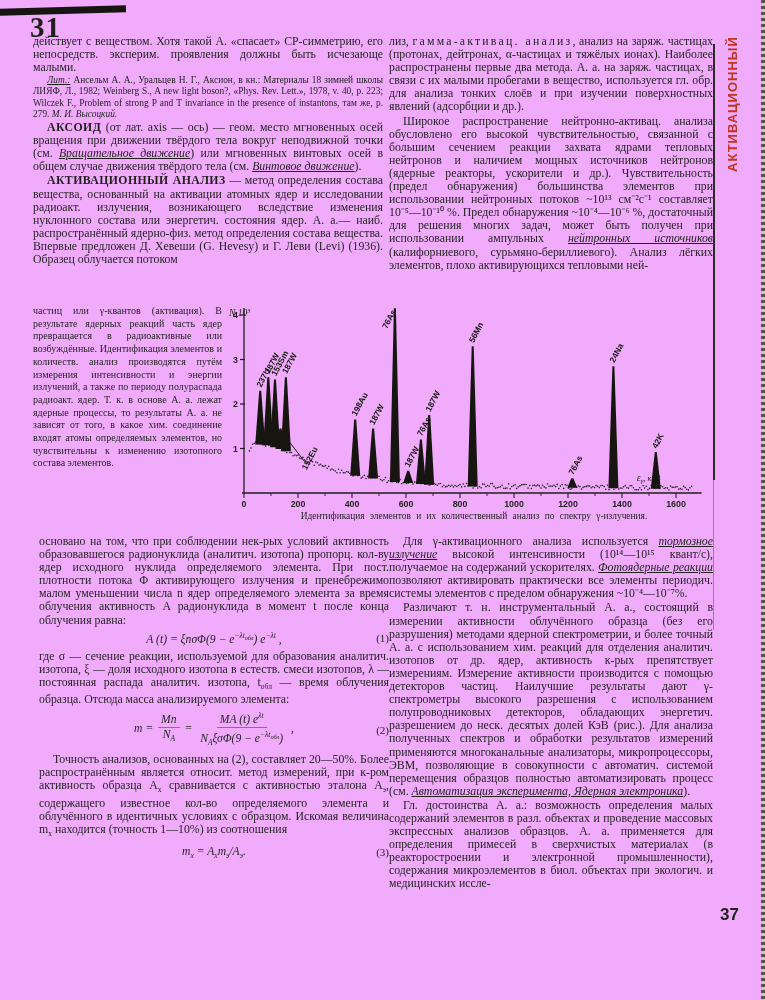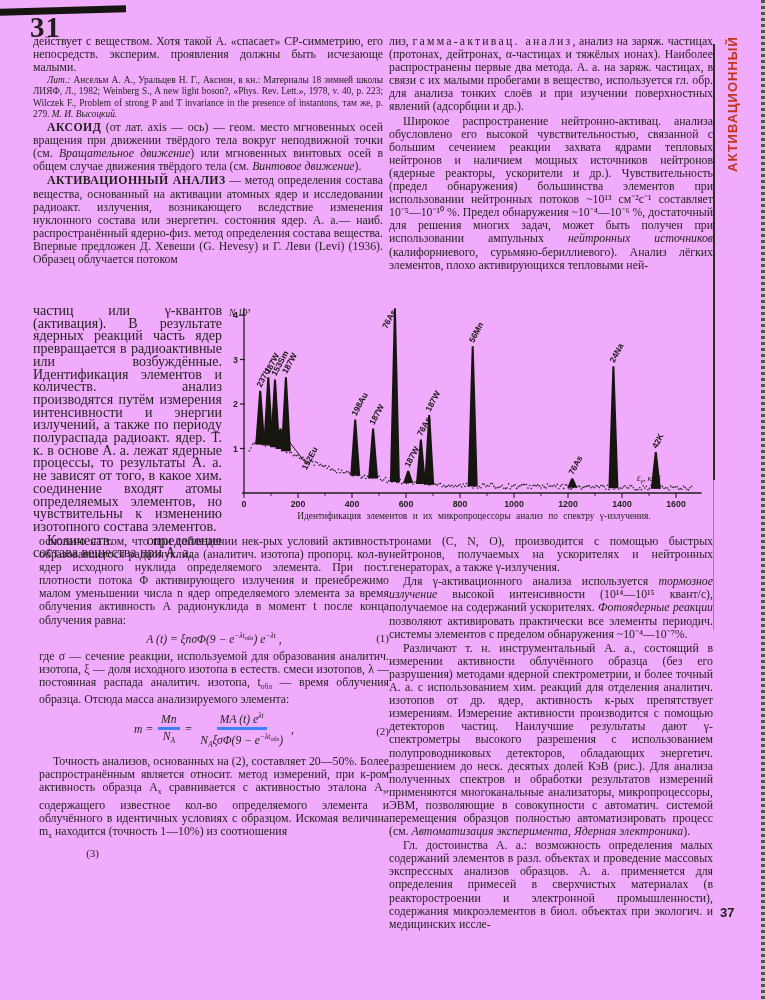--- a/index.html
+++ b/index.html
@@ -5,54 +5,54 @@
   html,body{margin:0;padding:0;background:#777;}
   .page{position:relative;width:765px;height:1000px;background:#f0abfc;
         font-family:"Liberation Serif",serif;color:#211f1c;overflow:hidden;
         box-shadow:0 0 8px rgba(0,0,0,.5);}
   .abs{position:absolute;}
   p{margin:0 0 1px 0;text-indent:14px;text-align:justify;
     font-size:11.8px;line-height:13.1px;}
   p.noind{text-indent:0;}
   p.small{font-size:9.4px;line-height:11.2px;}
   .hw{font-weight:bold;letter-spacing:.4px;}
-  .it{font-style:italic;}
+  .it{font-style:italic;text-decoration:underline;}
   .sp{letter-spacing:2.2px;}
   .lit-author{font-style:italic;white-space:nowrap;}
   
   .colA{left:33px;top:35px;width:350px;}
   .colB{left:33px;top:305px;width:189px;}
-  .colB p{font-size:14px;line-height:12.7px;}
+  .colB p{font-size:10px;line-height:12.7px;}
   .colC{left:39px;top:535px;width:350px;}
   .colD{left:389px;top:35px;width:324px;}
   .colE{left:389px;top:535px;width:324px;}
   
   .formula{display:flex;align-items:center;margin:4px 0 4px 0;font-size:11.6px;}
   .fbody{flex:1;text-align:center;font-style:italic;}
   .fnum{width:30px;text-align:right;font-style:normal;font-size:11px;}
   sup{font-size:7.5px;}
   sub{font-size:7.5px;}
   .ssub{font-size:6.3px;vertical-align:-2px;}
   .frac{display:inline-flex;flex-direction:column;align-items:center;
         vertical-align:middle;margin:0 2px;line-height:12px;}
-  .fr-n{padding:0 3px 1px;border-bottom:3px solid #3b82f6;}
+  .fr-n{padding:0 3px 1px;border-bottom:1px solid #3b82f6;}
   .fr-d{padding:1px 3px 0;}
   
   #chart-wrap{left:228px;top:306px;width:490px;height:202px;}
   #spectrum-svg{overflow:visible;}
   .tick{font-family:"Liberation Sans",sans-serif;font-size:8.8px;font-weight:bold;fill:#211f1c;}
   .plab{font-family:"Liberation Sans",sans-serif;font-size:8.4px;font-weight:bold;fill:#17150f;}
   .axlab{font-style:italic;font-size:9.5px;fill:#211f1c;font-family:"Liberation Serif",serif;}
   #chart-caption{left:233px;top:511px;width:482px;text-align:center;
         font-size:9.4px;line-height:11px;word-spacing:3px;}
   
   #corner-bar{left:-6px;top:7px;width:132px;height:7px;background:#171512;transform:rotate(-1.6deg);}
   #pagenum-top{left:30px;top:11px;font-size:29px;font-weight:bold;letter-spacing:1px;}
   #pagenum-bottom{left:720px;top:905px;font-family:"Liberation Sans",sans-serif;
-        font-size:13px;font-weight:bold;}
+        font-size:17px;font-weight:bold;}
   #margin-rule-dark{left:713px;top:44px;width:2px;height:436px;background:#2c2a26;}
   #margin-rule-light{left:713px;top:480px;width:1px;height:150px;background:#8c8b86;}
   #margin-label{left:725px;top:172px;width:140px;transform:rotate(-90deg);
         transform-origin:0 0;font-family:"Liberation Sans",sans-serif;
         font-weight:bold;font-size:13px;letter-spacing:1px;white-space:nowrap;}
   #page-edge{right:0;top:0;width:4px;height:1000px;
         background:repeating-linear-gradient(to bottom,#55514b 0 3px,#c9c6c0 3px 6px);}
 </style>
 </head>
 <body>
@@ -64,21 +64,20 @@
 
   <div class="abs colA">
     <p class="noind">действует с веществом. Хотя такой А. «спасает» СР-симметрию, его непосредств. эксперим. проявления должны быть исчезающе малыми.</p>
     <p class="small"><span class="it">Лит.:</span><span> Ансельм А. А., Уральцев Н. Г., Аксион, в кн.: Материалы 18 зимней школы ЛИЯФ, Л., 1982; Weinberg S., A new light boson?, «Phys. Rev. Lett.», 1978, v. 40, p. 223; Wilczek F., Problem of strong P and T invariance in the presence of instantons, там же, p. 279. </span><span class="lit-author">М. И. Высоцкий.</span></p>
     <p><span class="hw">АКСОИД</span><span> (от лат. axis — ось) — геом. место мгновенных осей вращения при движении твёрдого тела вокруг неподвижной точки (см. </span><span class="it">Вращательное движение</span><span>) или мгновенных винтовых осей в общем случае движения твёрдого тела (см. </span><span class="it">Винтовое движение</span><span>).</span></p>
     <p><span class="hw">АКТИВАЦИОННЫЙ АНАЛИЗ</span><span> — метод определения состава вещества, основанный на активации атомных ядер и исследовании радиоакт. излучения, возникающего вследствие изменения нуклонного состава или энергетич. состояния ядер. А. а.— наиб. распространённый ядерно-физ. метод определения состава вещества. Впервые предложен Д. Хевеши (G. Hevesy) и Г. Леви (Levi) (1936). Образец облучается потоком</span></p>
   </div>
 
   <div class="abs colB">
     <p class="noind">частиц или γ-квантов (активация). В результате ядерных реакций часть ядер превращается в радиоактивные или возбуждённые. Идентификация элементов и количеств. анализ производятся путём измерения интенсивности и энергии излучений, а также по периоду полураспада радиоакт. ядер. Т. к. в основе А. а. лежат ядерные процессы, то результаты А. а. не зависят от того, в какое хим. соединение входят атомы определяемых элементов, но чувствительны к изменению изотопного состава элементов.</p>
-    <p>Количеств. определение состава вещества при А. а.</p>
   </div>
 
   <div class="abs" id="chart-wrap">
     <svg id="spectrum-svg" width="490" height="202">
         <line x1="16" y1="2" x2="16" y2="187" stroke="#211f1c" stroke-width="1.3"></line>
         <line x1="14" y1="187" x2="473.6" y2="187" stroke="#211f1c" stroke-width="1.3"></line>
         <line x1="12" y1="142.5" x2="17" y2="142.5" stroke="#211f1c" stroke-width="1.2"></line>
         <text x="10" y="145.5" text-anchor="end" class="tick">1</text>
         <line x1="12" y1="98" x2="17" y2="98" stroke="#211f1c" stroke-width="1.2"></line>
         <text x="10" y="101" text-anchor="end" class="tick">2</text>
@@ -415,21 +414,21 @@
         <path d="M239.7,180.6 L243.7,40.2 L245.7,40.2 L249.7,180.6 Z" fill="#17150f"></path>
         <text x="245.69000000000003" y="37.150000000000006" class="plab" transform="rotate(-62 245.69000000000003 37.150000000000006)">56Mn</text>
         <path d="M339.3,181.8 L343.3,172.3 L345.3,172.3 L349.3,181.8 Z" fill="#17150f"></path>
         <text x="345.32000000000005" y="169.315" class="plab" transform="rotate(-62 345.32000000000005 169.315)">76As</text>
         <path d="M380.4,182.2 L384.4,60.2 L386.4,60.2 L390.4,182.2 Z" fill="#17150f"></path>
         <text x="386.36" y="57.175" class="plab" transform="rotate(-62 386.36 57.175)">24Na</text>
         <path d="M422.8,182.7 L426.8,146.1 L428.8,146.1 L432.8,182.7 Z" fill="#17150f"></path>
         <text x="428.75" y="143.06" class="plab" transform="rotate(-62 428.75 143.06)">42K</text>
       </svg>
   </div>
-  <div class="abs" id="chart-caption">Идентификация элементов и их микропроцессоры анализ по спектру γ-излучения.</div>
+  <div class="abs" id="chart-caption">Идентификация элементов и их количественный анализ по спектру γ-излучения.</div>
 
   <div class="abs colC">
     <p class="noind">основано на том, что при соблюдении нек-рых условий активность образовавшегося радионуклида (аналитич. изотопа) пропорц. кол-ву ядер исходного нуклида определяемого элемента. При пост. плотности потока Φ активирующего излучения и пренебрежимо малом уменьшении числа n ядер определяемого элемента за время облучения активность A радионуклида в момент t после конца облучения равна:</p>
     <div class="formula">
       <span class="fnum"></span>
       <span class="fbody"><span>A (t) = ξnσΦ(9 − e</span><sup><span>−λt</span><span class="ssub">обл</span></sup><span>) e</span><sup>−λt</sup><span> ,</span></span>
       <span class="fnum">(1)</span>
     </div>
     <p class="noind"><span>где σ — сечение реакции, используемой для образования аналитич. изотопа, ξ — доля исходного изотопа в естеств. смеси изотопов, λ — постоянная распада аналитич. изотопа, t</span><sub>обл</sub><span> — время облучения образца. Отсюда масса анализируемого элемента:</span></p>
     <div class="formula">
@@ -439,31 +438,31 @@
             <span class="fr-d"><span>N</span><sub>A</sub></span>
           </span><span> = </span><span class="frac">
             <span class="fr-n"><span>MA (t) e</span><sup>λt</sup></span>
             <span class="fr-d"><span>N</span><sub>A</sub><span>ξσΦ(9 − e</span><sup><span>−λt</span><span class="ssub">обл</span></sup><span>)</span></span>
           </span><span> ,</span></span>
       <span class="fnum">(2)</span>
     </div>
     <p><span>Точность анализов, основанных на (2), составляет 20—50%. Более распространённым является относит. метод измерений, при к-ром активность образца A</span><sub>x</sub><span> сравнивается с активностью эталона A</span><sub>э</sub><span>, содержащего известное кол-во определяемого элемента и облучённого в идентичных условиях с образцом. Искомая величина m</span><sub>x</sub><span> находится (точность 1—10%) из соотношения</span></p>
     <div class="formula">
       <span class="fnum"></span>
+      <span class="fbody"><span>m</span><sub>x</sub><span> = A</span><sub>x</sub><span>m</span><sub>э</sub><span>/A</span><sub>э</sub><span>.</span></span>
       <span class="fnum">(3)</span>
     </div>
   </div>
 
   <div class="abs colD">
     <p class="noind"><span>лиз, </span><span class="sp">гамма-активац. анализ</span><span>, анализ на заряж. частицах (протонах, дейтронах, α-частицах и тяжёлых ионах). Наиболее распространены первые два метода. А. а. на заряж. частицах, в связи с их малыми пробегами в вещество, используется гл. обр. для анализа тонких слоёв и при изучении поверхностных явлений (адсорбции и др.).</span></p>
     <p><span>Широкое распространение нейтронно-активац. анализа обусловлено его высокой чувствительностью, связанной с большим сечением реакции захвата ядрами тепловых нейтронов и наличием мощных источников нейтронов (ядерные реакторы, ускорители и др.). Чувствительность (предел обнаружения) большинства элементов при использовании нейтронных потоков ~10¹³ см⁻²с⁻¹ составляет 10⁻⁵—10⁻¹⁰ %. Предел обнаружения ~10⁻⁴—10⁻⁶ %, достаточный для решения многих задач, может быть получен при использовании ампульных </span><span class="it">нейтронных источников</span><span> (калифорниевого, сурьмяно-бериллиевого). Анализ лёгких элементов, плохо активирующихся тепловыми ней-</span></p>
   </div>
 
   <div class="abs colE">
-    <p class="noind">тронами (C, N, O), производится с помощью быстрых нейтронов, получаемых на ускорителях и нейтронных генераторах, а также γ-излучения.</p>
     <p><span>Для γ-активационного анализа используется </span><span class="it">тормозное излучение</span><span> высокой интенсивности (10¹⁴—10¹⁵ квант/с), получаемое на содержаний ускорителях. </span><span class="it">Фотоядерные реакции</span><span> позволяют активировать практически все элементы периодич. системы элементов с пределом обнаружения ~10⁻⁴—10⁻⁷%.</span></p>
     <p><span>Различают т. н. инструментальный А. а., состоящий в измерении активности облучённого образца (без его разрушения) методами ядерной спектрометрии, и более точный А. а. с использованием хим. реакций для отделения аналитич. изотопов от др. ядер, активность к-рых препятствует измерениям. Измерение активности производится с помощью детекторов частиц. Наилучшие результаты дают γ-спектрометры высокого разрешения с использованием полупроводниковых детекторов, обладающих энергетич. разрешением до неск. десятых долей КэВ (рис.). Для анализа полученных спектров и обработки результатов измерений применяются многоканальные анализаторы, микропроцессоры, ЭВМ, позволяющие в совокупности с автоматич. системой перемещения образцов полностью автоматизировать процесс (см. </span><span class="it">Автоматизация эксперимента, Ядерная электроника</span><span>).</span></p>
     <p>Гл. достоинства А. а.: возможность определения малых содержаний элементов в разл. объектах и проведение массовых экспрессных анализов образцов. А. а. применяется для определения примесей в сверхчистых материалах (в реакторостроении и электронной промышленности), содержания микроэлементов в биол. объектах при экологич. и медицинских иссле-</p>
   </div>
 
   <div class="abs" id="margin-rule-dark"></div>
   <div class="abs" id="margin-rule-light"></div>
   <div class="abs" id="margin-label" style="color: rgb(194, 52, 28);">АКТИВАЦИОННЫЙ</div>
   <div class="abs" id="pagenum-bottom">37</div>
   <div class="abs" id="page-edge"></div>

